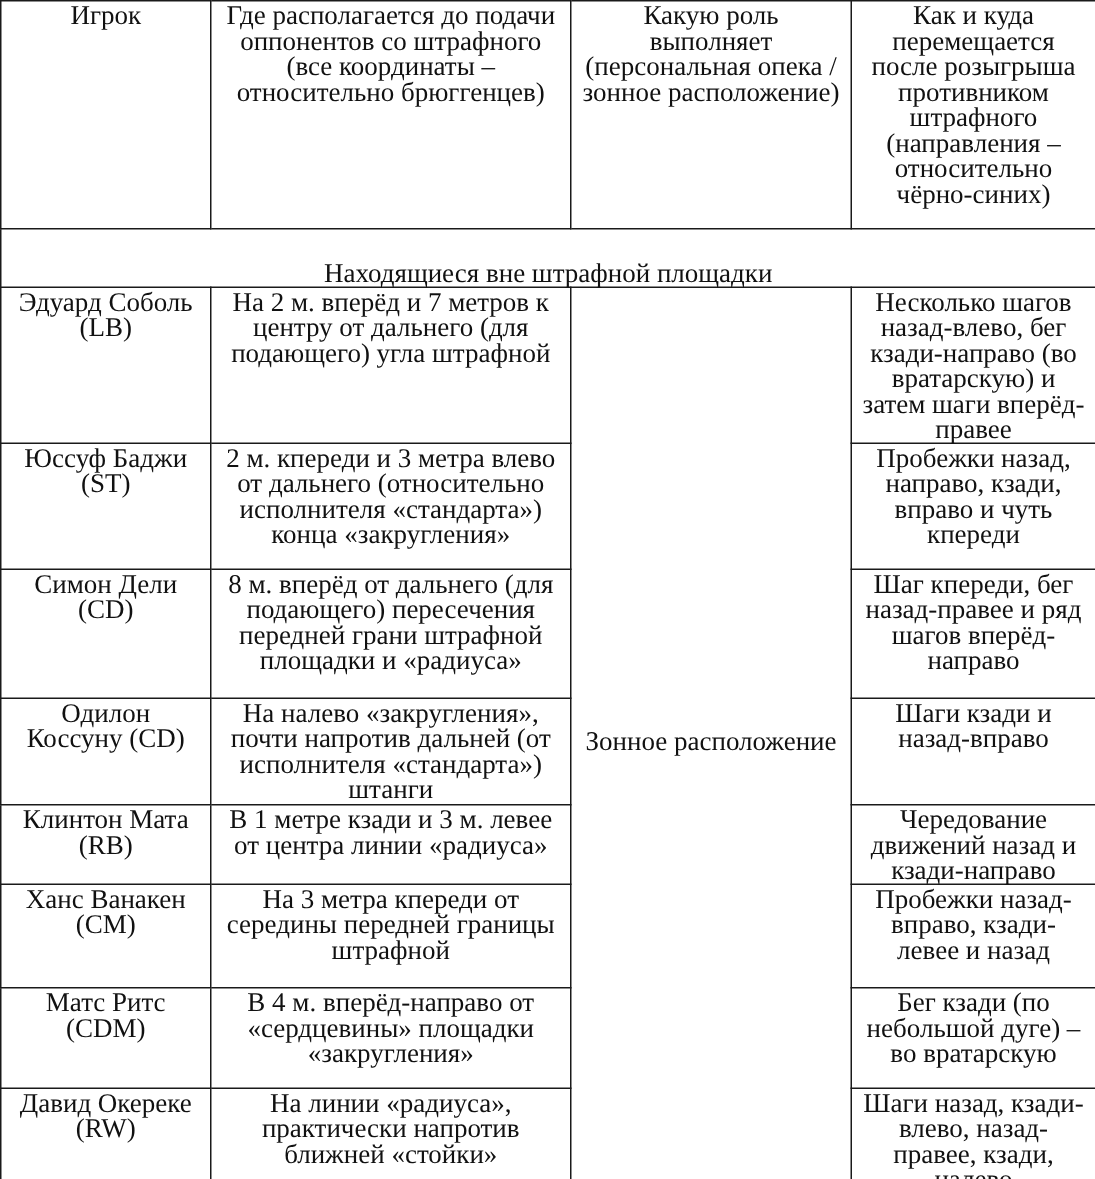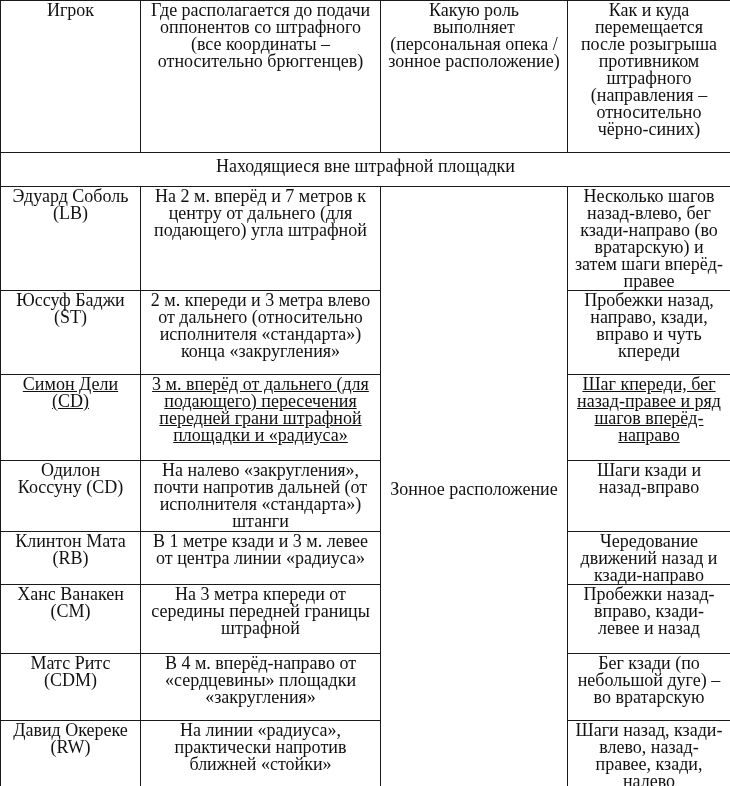--- a/index.html
+++ b/index.html
@@ -28,24 +28,24 @@
     padding: 1px 6px 0 6px;
     font-weight: normal;
     word-wrap: break-word;
   }
   col.c1 { width: 140px; }
   col.c2 { width: 240px; }
   col.c3 { width: 187px; }
   col.c4 { width: 163px; }
   tr.head-row { height: 152px; }
   tr.section-row { height: 34px; }
-  tr.section-row td { padding-top: 5px; }
+  tr.section-row td { padding-top: 21px; }
   tr.r1 { height: 104px; }
   tr.r2 { height: 84px; }
-  tr.r3 { height: 86px; text-decoration: underline; }
+  tr.r3 { height: 86px; }
   tr.r4 { height: 71px; }
   tr.r5 { height: 50px; padding-left: 12px; }
   tr.r6 { height: 69px; }
   tr.r7 { height: 67px; margin-left: 21px; }
   tr.r8 { height: 69px; }
   td.role-cell {
     vertical-align: middle !important;
   }
   td.c4-cell { padding-left: 4px; padding-right: 4px; }
 </style>
@@ -75,21 +75,21 @@
     <td rowspan="8" class="role-cell">Зонное расположение</td>
     <td class="c4-cell">Несколько шагов назад-влево, бег кзади-направо (во вратарскую) и затем шаги вперёд-правее</td>
   </tr>
   <tr class="r2">
     <td>Юссуф Баджи (ST)</td>
     <td>2 м. кпереди и 3 метра влево от дальнего (относительно исполнителя «стандарта») конца «закругления»</td>
     <td class="c4-cell">Пробежки назад, направо, кзади, вправо и чуть кпереди</td>
   </tr>
   <tr class="r3">
     <td>Симон Дели (CD)</td>
-    <td>3 м. вперёд от дальнего (для подающего) пересечения передней грани штрафной площадки и «радиуса»</td>
+    <td>8 м. вперёд от дальнего (для подающего) пересечения передней грани штрафной площадки и «радиуса»</td>
     <td class="c4-cell">Шаг кпереди, бег назад-правее и ряд шагов вперёд-направо</td>
   </tr>
   <tr class="r4">
     <td>Одилон Коссуну (CD)</td>
     <td>На налево «закругления», почти напротив дальней (от исполнителя «стандарта») штанги</td>
     <td class="c4-cell">Шаги кзади и назад-вправо</td>
   </tr>
   <tr class="r5">
     <td>Клинтон Мата (RB)</td>
     <td>В 1 метре кзади и 3 м. левее от центра линии «радиуса»</td>

